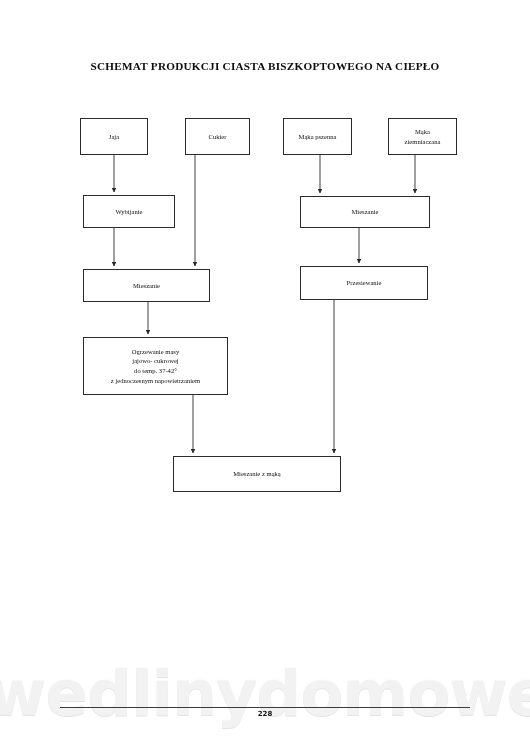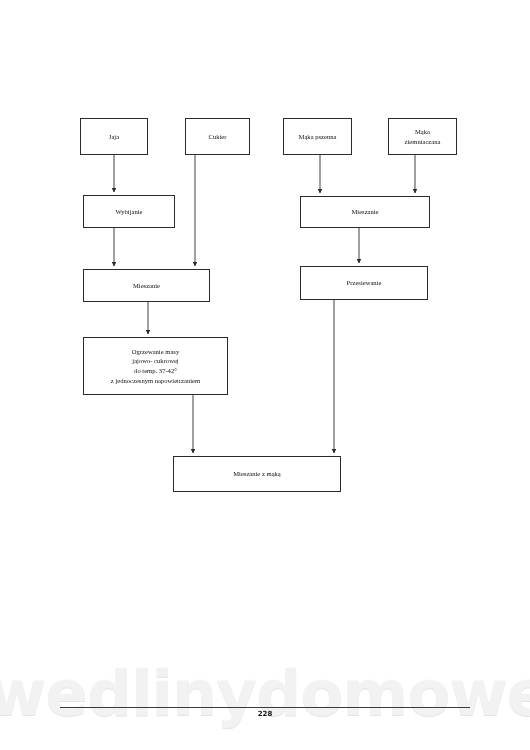--- a/index.html
+++ b/index.html
@@ -97,20 +97,21 @@
     font-weight: bold;
     font-size: 7px;
     color: #141414;
   }
 </style>
 </head>
 <body>
 
 <div id="page">
 
+  <div id="title">SCHEMAT PRODUKCJI CIASTA BISZKOPTOWEGO NA CIEPŁO</div>
 
   <svg id="flow" viewBox="0 0 530 750" preserveAspectRatio="none">
     <defs>
       <marker id="arw" viewBox="0 0 10 10" refX="9" refY="5" markerWidth="5" markerHeight="5" orient="auto-start-reverse">
         <path d="M 0 0 L 10 5 L 0 10 z" fill="#2b2b2b"></path>
       </marker>
     </defs>
     <g stroke="#2b2b2b" stroke-width="0.9" fill="none" marker-end="url(#arw)">
 
       <path d="M 114 155 L 114 192"></path>

